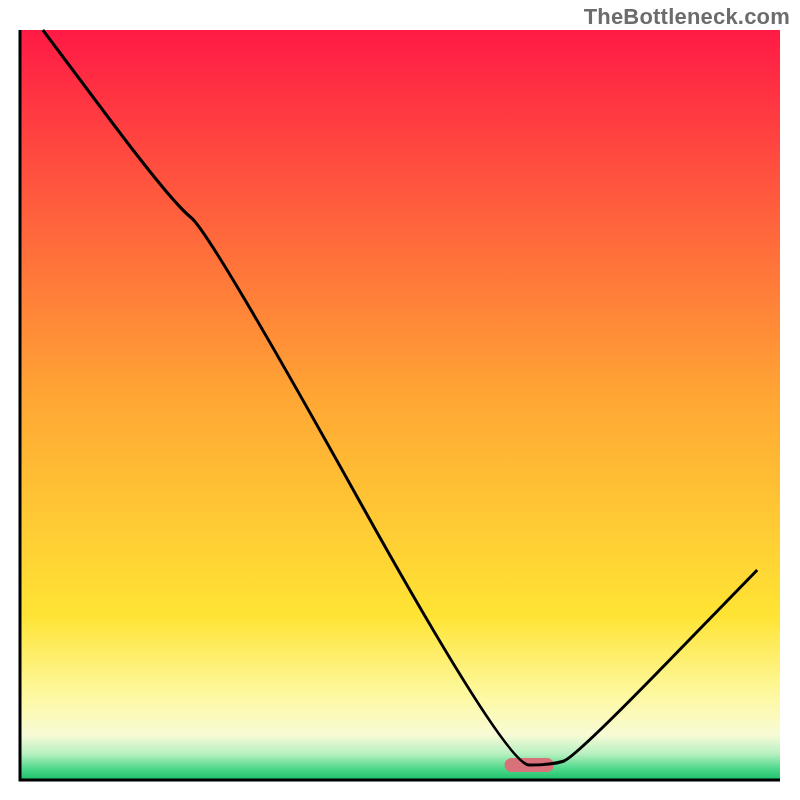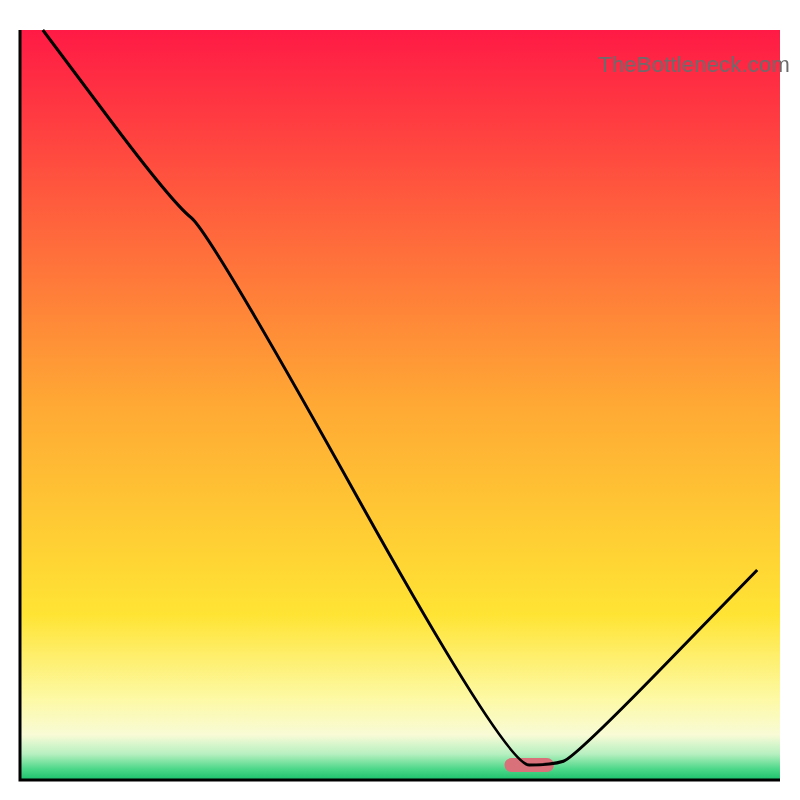--- a/index.html
+++ b/index.html
@@ -14,24 +14,23 @@
   .stage {
     position: relative;
     width: 800px;
     height: 800px;
   }
   .watermark {
     position: absolute;
     top: 4px;
     right: 10px;
     font-size: 22px;
-    font-weight: 400;
+    font-weight: 700;
     color: #6c6c6c;
     letter-spacing: 0.2px;
-    margin-top: 48px;
   }
   svg {
     position: absolute;
     top: 0;
     left: 0;
   }
 </style>
 </head>
 <body>
 

